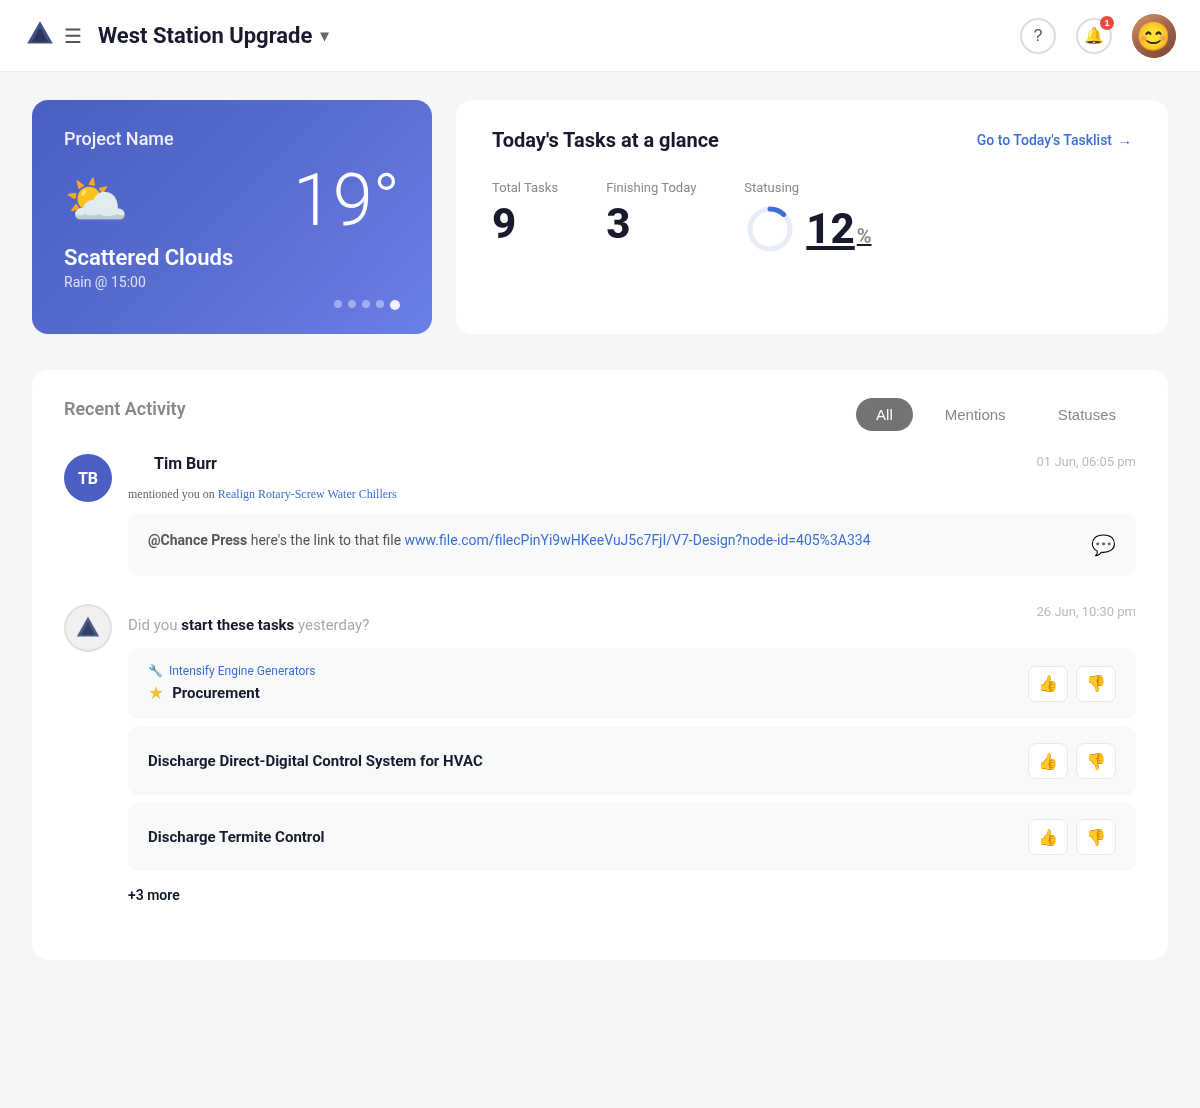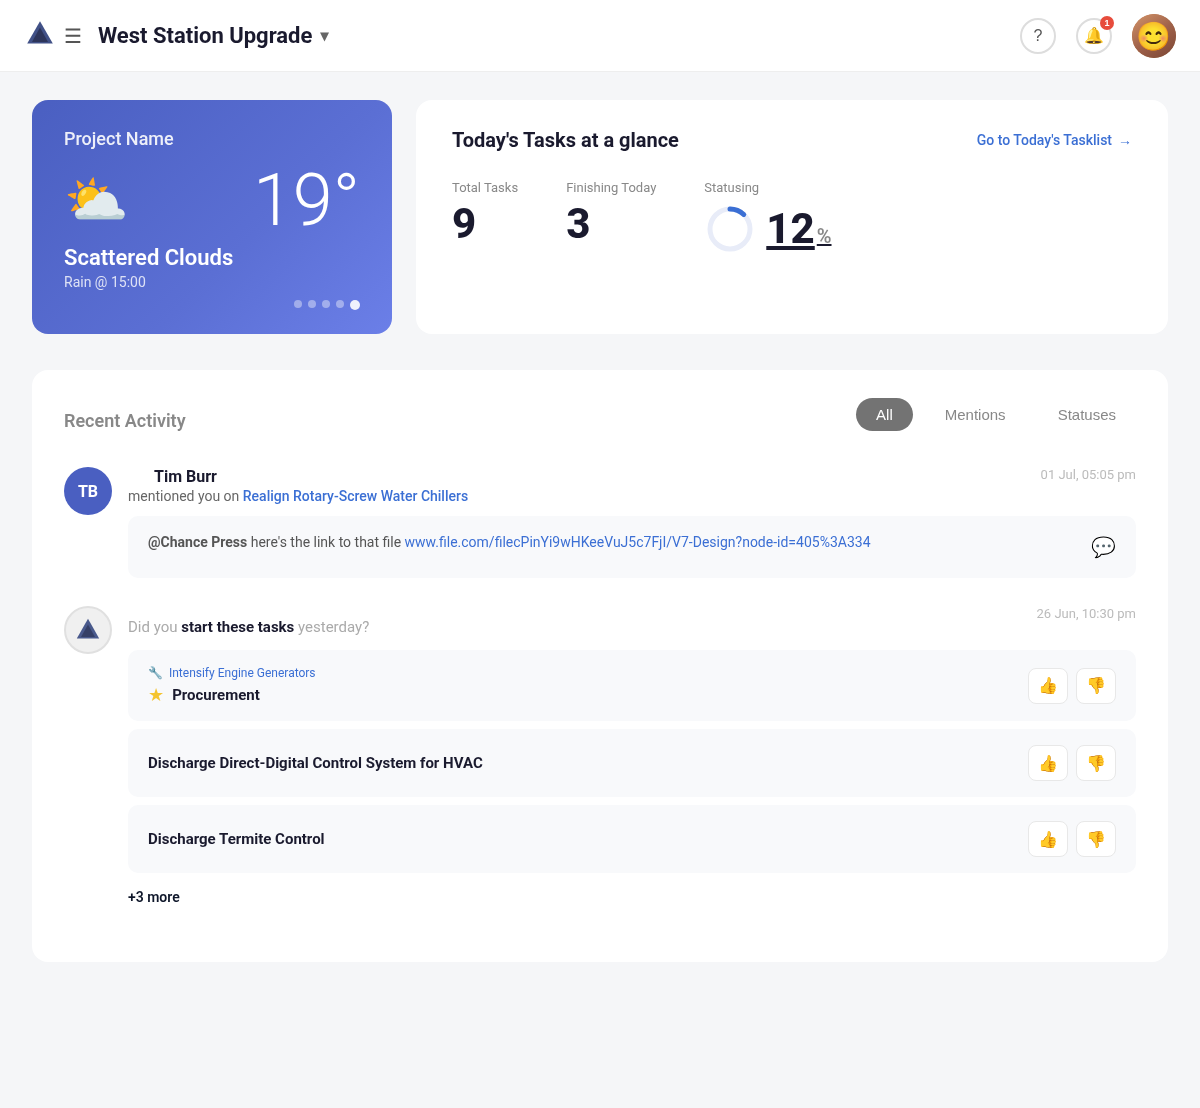--- a/index.html
+++ b/index.html
@@ -113,21 +113,21 @@
       gap: 24px;
       margin-bottom: 36px;
     }
 
     
     .weather-card {
       background: linear-gradient(135deg, #4a5fc1 0%, #5b6fd4 60%, #6b7fe8 100%);
       border-radius: 16px;
       padding: 28px 32px;
       color: #fff;
-      width: 360px;
+      width: 400px;
       min-height: 220px;
       flex-shrink: 0;
       position: relative;
     }
     .weather-project-name {
       font-size: 18px;
       font-weight: 500;
       margin-bottom: 16px;
       opacity: 0.9;
     }
@@ -246,23 +246,23 @@
     }
 
     
     .activity-section {
       background: #fff;
       border-radius: 16px;
       padding: 28px 32px;
     }
     .activity-header {
       display: flex;
-      align-items: flex-end;
+      align-items: flex-start;
       justify-content: space-between;
-      margin-bottom: 36px;
+      margin-bottom: 23px;
     }
     .activity-title {
       font-size: 18px;
       font-weight: 600;
       color: #888;
     }
     .activity-filters {
       display: flex;
       align-items: center;
       gap: 12px;
@@ -322,23 +322,24 @@
       color: #1a1a2e;
       margin-left: 26px;
     }
     .activity-timestamp {
       font-size: 13px;
       color: #bbb;
       flex-shrink: 0;
       margin-left: 16px;
     }
     .activity-subtitle {
-      font-size: 14px;
+      font-size: 12px;
       color: #666;
-      margin-top: 2px;
+      margin-top: 14px;
+      font-family: Liberation Serif, serif;
     }
     .activity-link {
       color: #3b6fd4;
       font-weight: 500;
       text-decoration: none;
       cursor: pointer;
     }
     .activity-message-box {
       background: #f8f9fb;
       border-radius: 10px;
@@ -547,21 +548,21 @@
       </div>
       <div class="activity-content">
         <div class="activity-top">
           <div>
             <div class="activity-user">Tim Burr</div>
             <div class="activity-subtitle">
               <span>mentioned you on </span>
               <a class="activity-link">Realign Rotary-Screw Water Chillers</a>
             </div>
           </div>
-          <span class="activity-timestamp">01 Jul, 05:05 pm</span>
+          <span class="activity-timestamp">01 Jun, 06:05 pm</span>
         </div>
         <div class="activity-message-box">
           <div>
             <strong>@Chance Press</strong><span> here's the link to that file </span><a class="activity-message-link">www.file.com/filecPinYi9wHKeeVuJ5c7FjI/V7-Design?node-id=405%3A334</a>
           </div>
           <span class="chat-icon">💬</span>
         </div>
       </div>
     </div>
 

